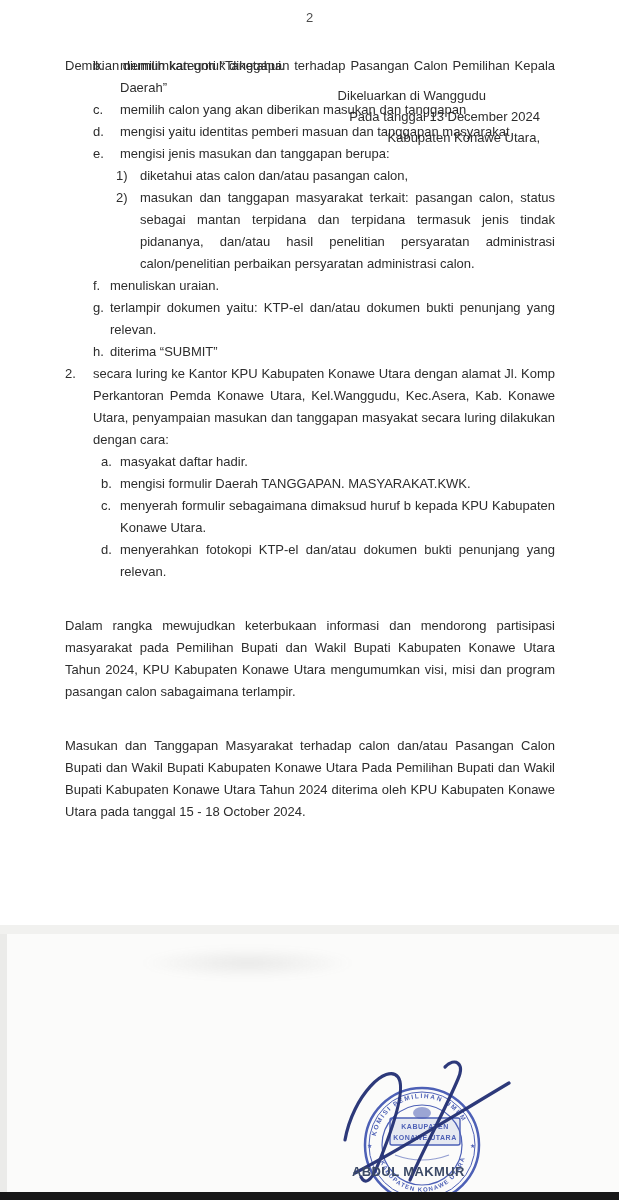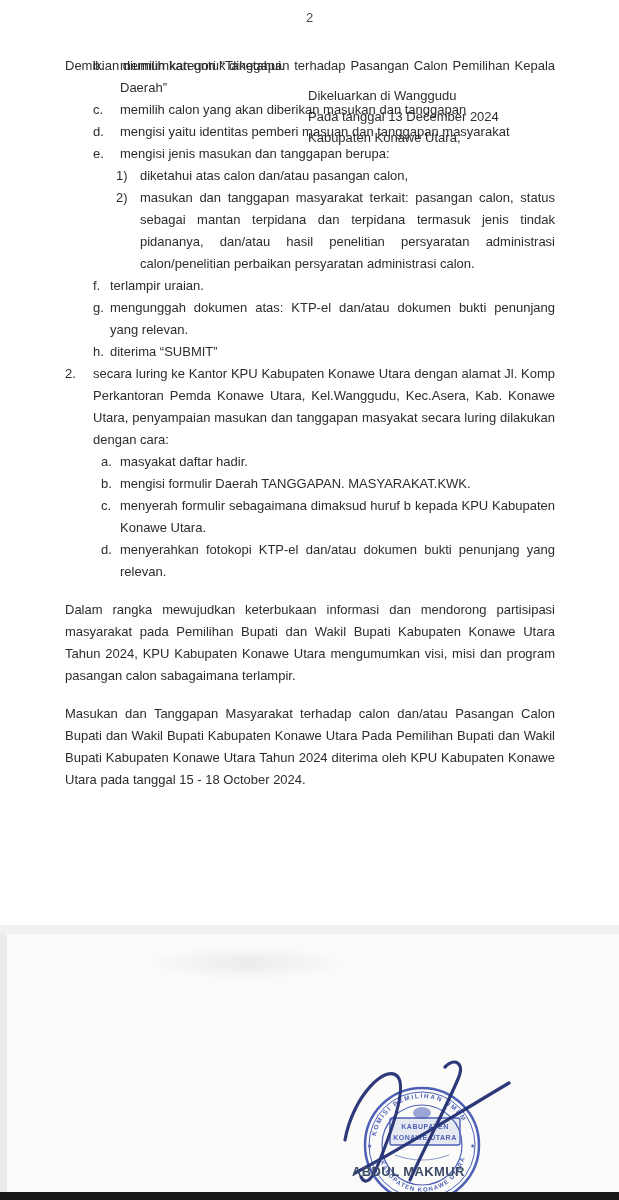--- a/index.html
+++ b/index.html
@@ -13,33 +13,33 @@
   .pageno { padding-top:7px; text-align:center; color:#4b4b4b; }
   .content { margin-top:26px; padding:0 64px 0 65px; }
   .row { display:flex; align-items:flex-start; }
   .mk { flex:0 0 auto; }
   .tx { flex:1 1 auto; text-align:justify; }
   .lvl-b { margin-left:28px; } .lvl-b .mk { width:27px; }
   .lvl-n { margin-left:51px; } .lvl-n .mk { width:24px; }
   .lvl-f { margin-left:28px; } .lvl-f .mk { width:17px; }
   .lvl-m { margin-left:0;   } .lvl-m .mk { width:28px; }
   .lvl-a { margin-left:36px; } .lvl-a .mk { width:19px; }
-  .para { margin-top:16px; text-align:justify; }
+  .para { margin-top:32px; text-align:justify; }
 
   
   .lower { position:absolute; left:0; top:925px; width:619px; height:275px; background:#fbfbfa; }
   .seam { position:absolute; left:0; top:0; width:619px; height:9px; background:#f1f1ef; }
   .left-edge { position:absolute; left:0; top:9px; width:7px; height:266px; background:#ebebe9; }
   .ghost {
     position:absolute; left:140px; top:22px; width:215px; height:32px;
     background:radial-gradient(ellipse at center, rgba(110,110,110,0.12), rgba(110,110,110,0) 70%);
     filter:blur(3px);
   }
   .closing { position:absolute; left:65px; top:55px; }
-  .issue { position:absolute; left:308px; top:85px; width:232px; text-align:left; line-height:21px; }
+  .issue { position:absolute; left:308px; top:85px; width:232px; text-align:right; line-height:21px; }
   .issue-l1 { margin-right:54px; }
 
   .stampsig { position:absolute; left:295px; top:1055px; width:280px; height:145px; filter:blur(0.35px); }
   .signer {
     position:absolute; left:352px; top:1161px; width:148px; 
     font-weight:bold; color:#3c4a66; letter-spacing:0.4px; z-index:5;
   }
   .bar { position:absolute; left:0; bottom:0; width:619px; height:8px; background:#171717; z-index:9; }
   .stamp-ring-text { font-family:"Liberation Sans",sans-serif; font-size:6.4px; font-weight:bold; letter-spacing:1.6px; }
   .stamp-ring-text-b { font-family:"Liberation Sans",sans-serif; font-size:6px; font-weight:bold; letter-spacing:1.2px; }
@@ -76,25 +76,25 @@
       <span class="mk">1)</span>
       <div class="tx">diketahui atas calon dan/atau pasangan calon,</div>
     </div>
     <div class="row lvl-n">
       <span class="mk">2)</span>
       <div class="tx">masukan dan tanggapan masyarakat terkait: pasangan calon, status sebagai mantan terpidana dan terpidana termasuk jenis tindak pidananya, dan/atau hasil penelitian persyaratan administrasi calon/penelitian perbaikan persyaratan administrasi calon.</div>
     </div>
 
     <div class="row lvl-f">
       <span class="mk">f.</span>
-      <div class="tx">terlampir uraian.</div>
+      <div class="tx">menuliskan uraian.</div>
     </div>
     <div class="row lvl-f">
       <span class="mk">g.</span>
-      <div class="tx">mengunggah dokumen atas: KTP-el dan/atau dokumen bukti penunjang yang relevan.</div>
+      <div class="tx">terlampir dokumen yaitu: KTP-el dan/atau dokumen bukti penunjang yang relevan.</div>
     </div>
     <div class="row lvl-f">
       <span class="mk">h.</span>
       <div class="tx">diterima “SUBMIT”</div>
     </div>
 
     <div class="row lvl-m">
       <span class="mk">2.</span>
       <div class="tx">secara luring ke Kantor KPU Kabupaten Konawe Utara dengan alamat Jl. Komp Perkantoran Pemda Konawe Utara, Kel.Wanggudu, Kec.Asera, Kab. Konawe Utara, penyampaian masukan dan tanggapan masyakat secara luring dilakukan dengan cara:</div>
     </div>

